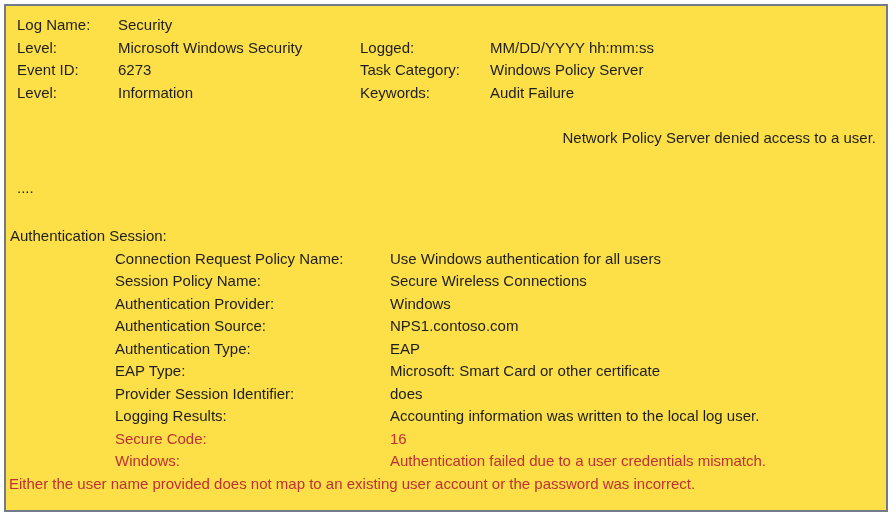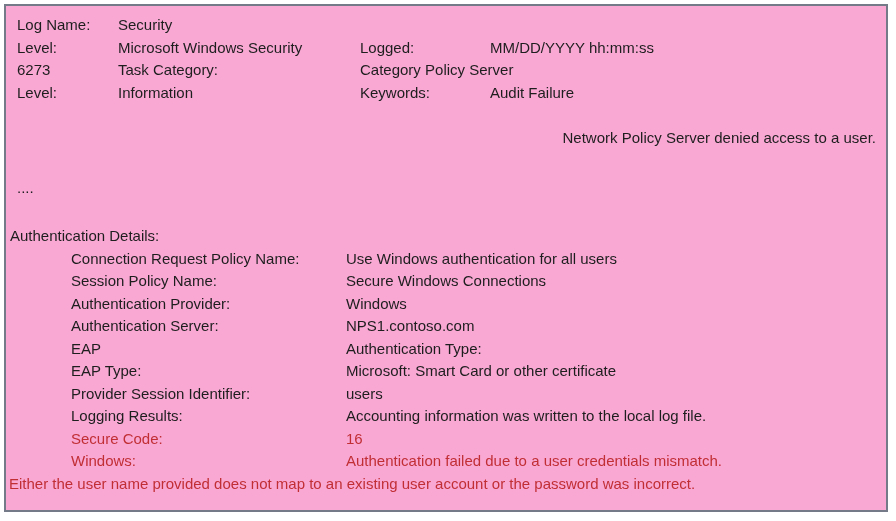--- a/index.html
+++ b/index.html
@@ -13,21 +13,21 @@
     -webkit-font-smoothing: antialiased;
   }
   .frame {
     position: absolute;
     left: 4px;
     top: 4px;
     width: 884px;
     height: 508px;
     border: 2px solid #747a87;
     box-sizing: border-box;
-    background: #f9a8d4;
+    background: #fde047;
     overflow: hidden;
   }
   .content {
     padding: 8px 10px 0 11px;
     font-size: 15px;
     line-height: 22.5px;
     white-space: nowrap;
   }
   
   .hrow {
@@ -36,21 +36,21 @@
   }
   .hrow .lbl, .hrow .val { overflow: visible; }
   
   .desc      { margin-top: 23px; text-align: right; }
   .ellipsis  { margin-top: 27px; }
   .details-heading { margin-top: 26px; margin-left: -7px; }
   
   .drow {
     display: grid;
     grid-template-columns: 275px 1fr;
-    margin-left: 54px;
+    margin-left: 98px;
   }
   .red { color: #c12f35; }
   .footer-note {
     margin-left: -8px;
     color: #c12f35;
   }
 </style>
 </head>
 <body>
 
@@ -64,69 +64,70 @@
         <span class="lbl"></span>
         <span class="val"></span>
       </div>
       <div class="hrow">
         <span class="lbl">Level:</span>
         <span class="val">Microsoft Windows Security</span>
         <span class="lbl">Logged:</span>
         <span class="val">MM/DD/YYYY hh:mm:ss</span>
       </div>
       <div class="hrow">
+        <span class="lbl">Event ID:</span>
         <span class="val">6273</span>
         <span class="lbl">Task Category:</span>
-        <span class="val">Category Policy Server</span>
+        <span class="val">Windows Policy Server</span>
       </div>
       <div class="hrow">
         <span class="lbl">Level:</span>
         <span class="val">Information</span>
         <span class="lbl">Keywords:</span>
         <span class="val">Audit Failure</span>
       </div>
     </div>
 
     <div class="desc">Network Policy Server denied access to a user.</div>
     <div class="ellipsis">....</div>
 
-    <div class="details-heading">Authentication Details:</div>
+    <div class="details-heading">Authentication Session:</div>
 
     <div>
       <div class="drow">
         <span>Connection Request Policy Name:</span>
         <span>Use Windows authentication for all users</span>
       </div>
       <div class="drow">
         <span>Session Policy Name:</span>
-        <span>Secure Windows Connections</span>
+        <span>Secure Wireless Connections</span>
       </div>
       <div class="drow">
         <span>Authentication Provider:</span>
         <span>Windows</span>
       </div>
       <div class="drow">
-        <span>Authentication Server:</span>
+        <span>Authentication Source:</span>
         <span>NPS1.contoso.com</span>
       </div>
       <div class="drow">
+        <span>Authentication Type:</span>
         <span>EAP</span>
-        <span>Authentication Type:</span>
       </div>
       <div class="drow">
         <span>EAP Type:</span>
         <span>Microsoft: Smart Card or other certificate</span>
       </div>
       <div class="drow">
         <span>Provider Session Identifier:</span>
-        <span>users</span>
+        <span>does</span>
       </div>
       <div class="drow">
         <span>Logging Results:</span>
-        <span>Accounting information was written to the local log file.</span>
+        <span>Accounting information was written to the local log user.</span>
       </div>
       <div class="drow red">
         <span>Secure Code:</span>
         <span>16</span>
       </div>
       <div class="drow red">
         <span>Windows:</span>
         <span>Authentication failed due to a user credentials mismatch.</span>
       </div>
     </div>

